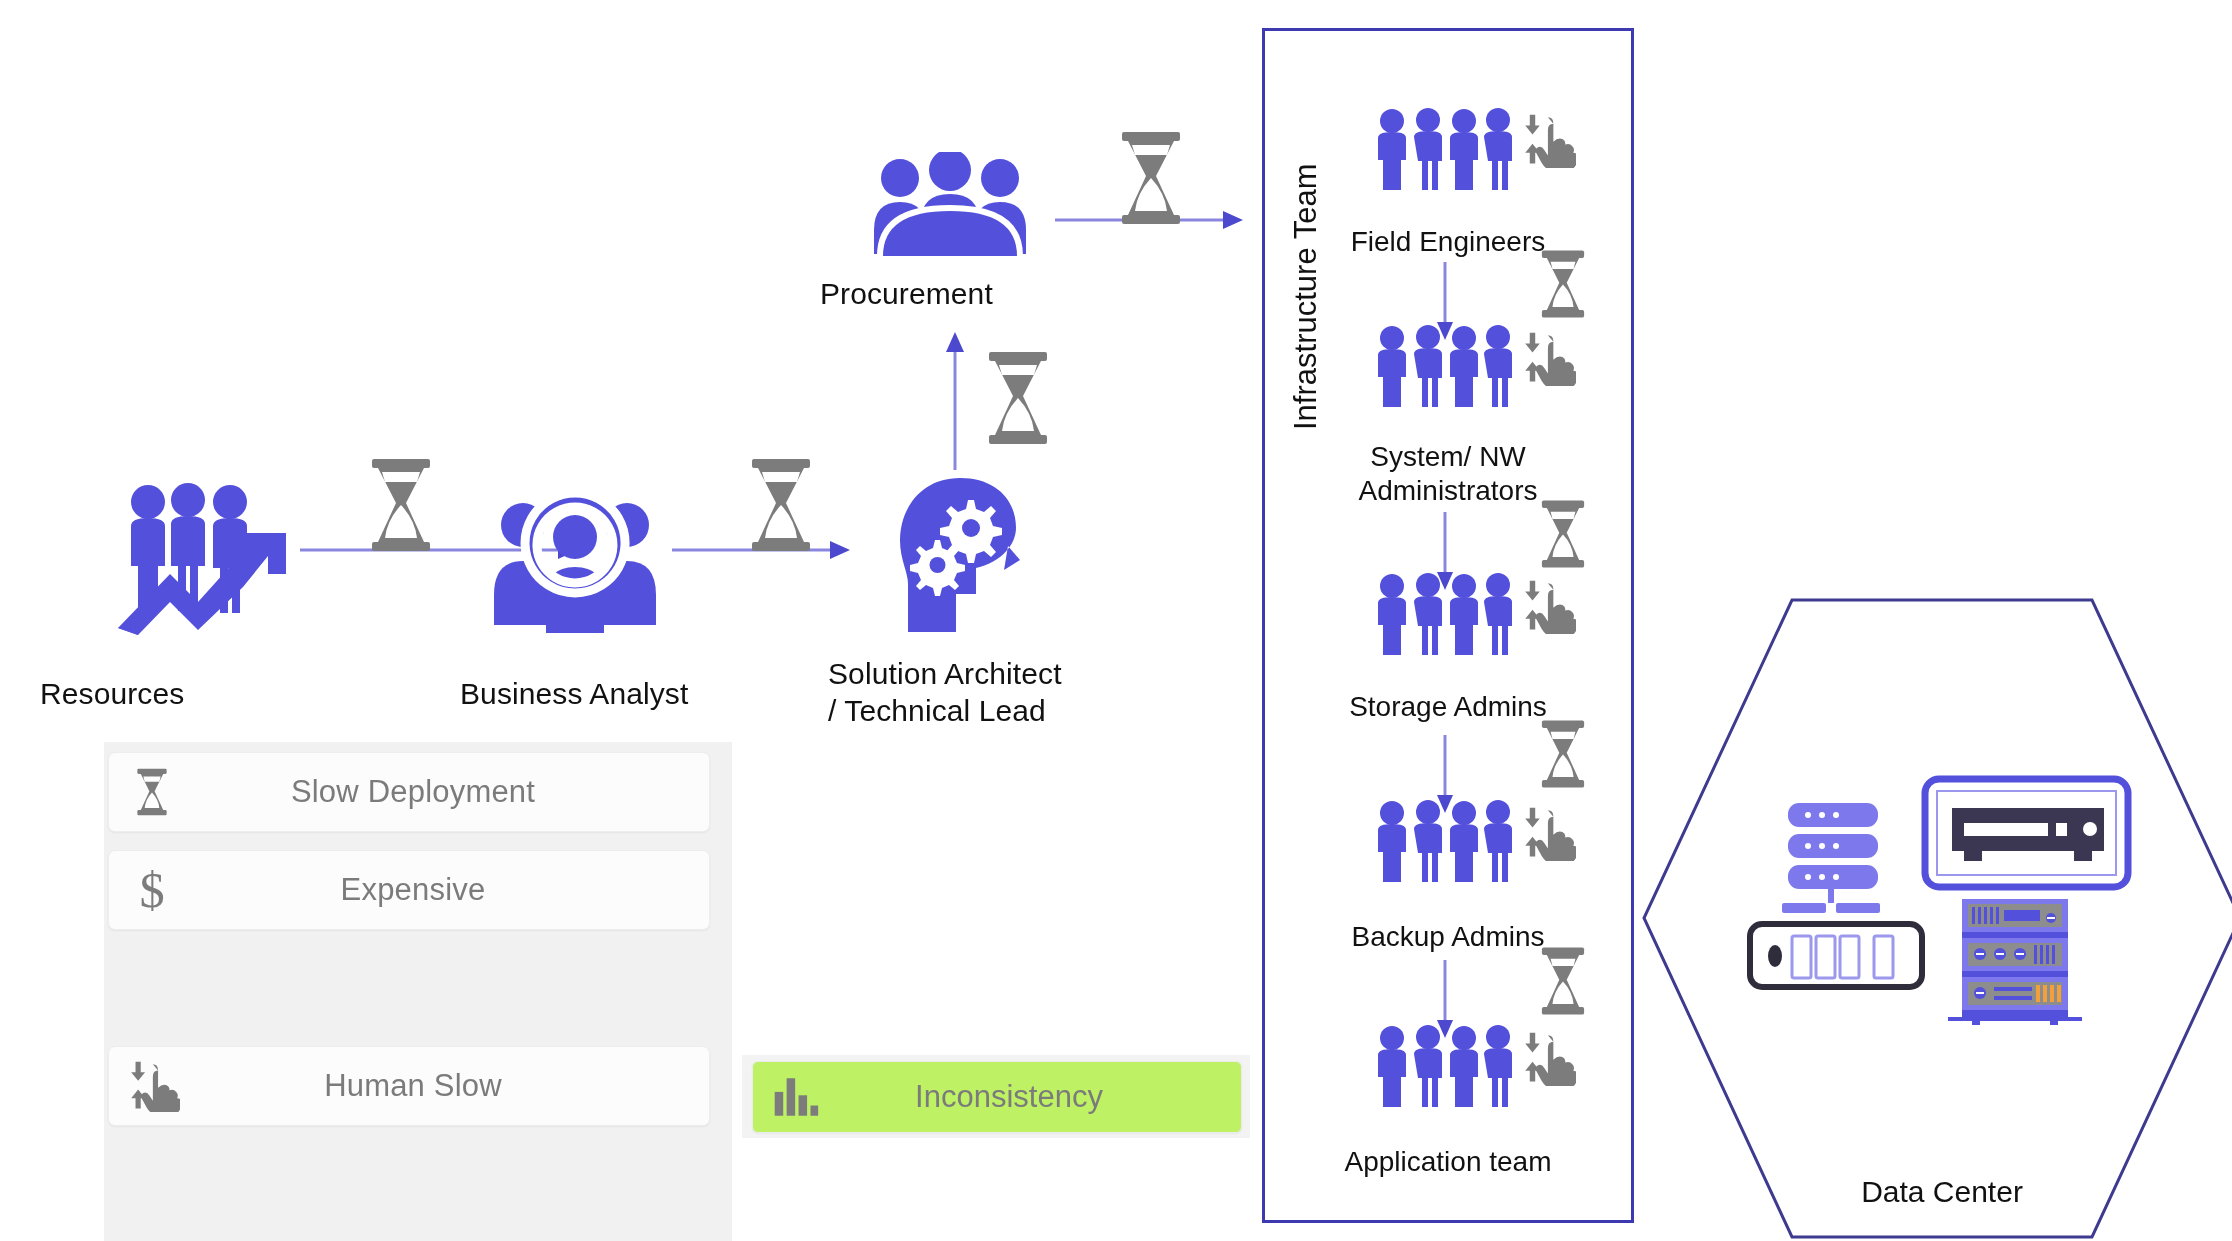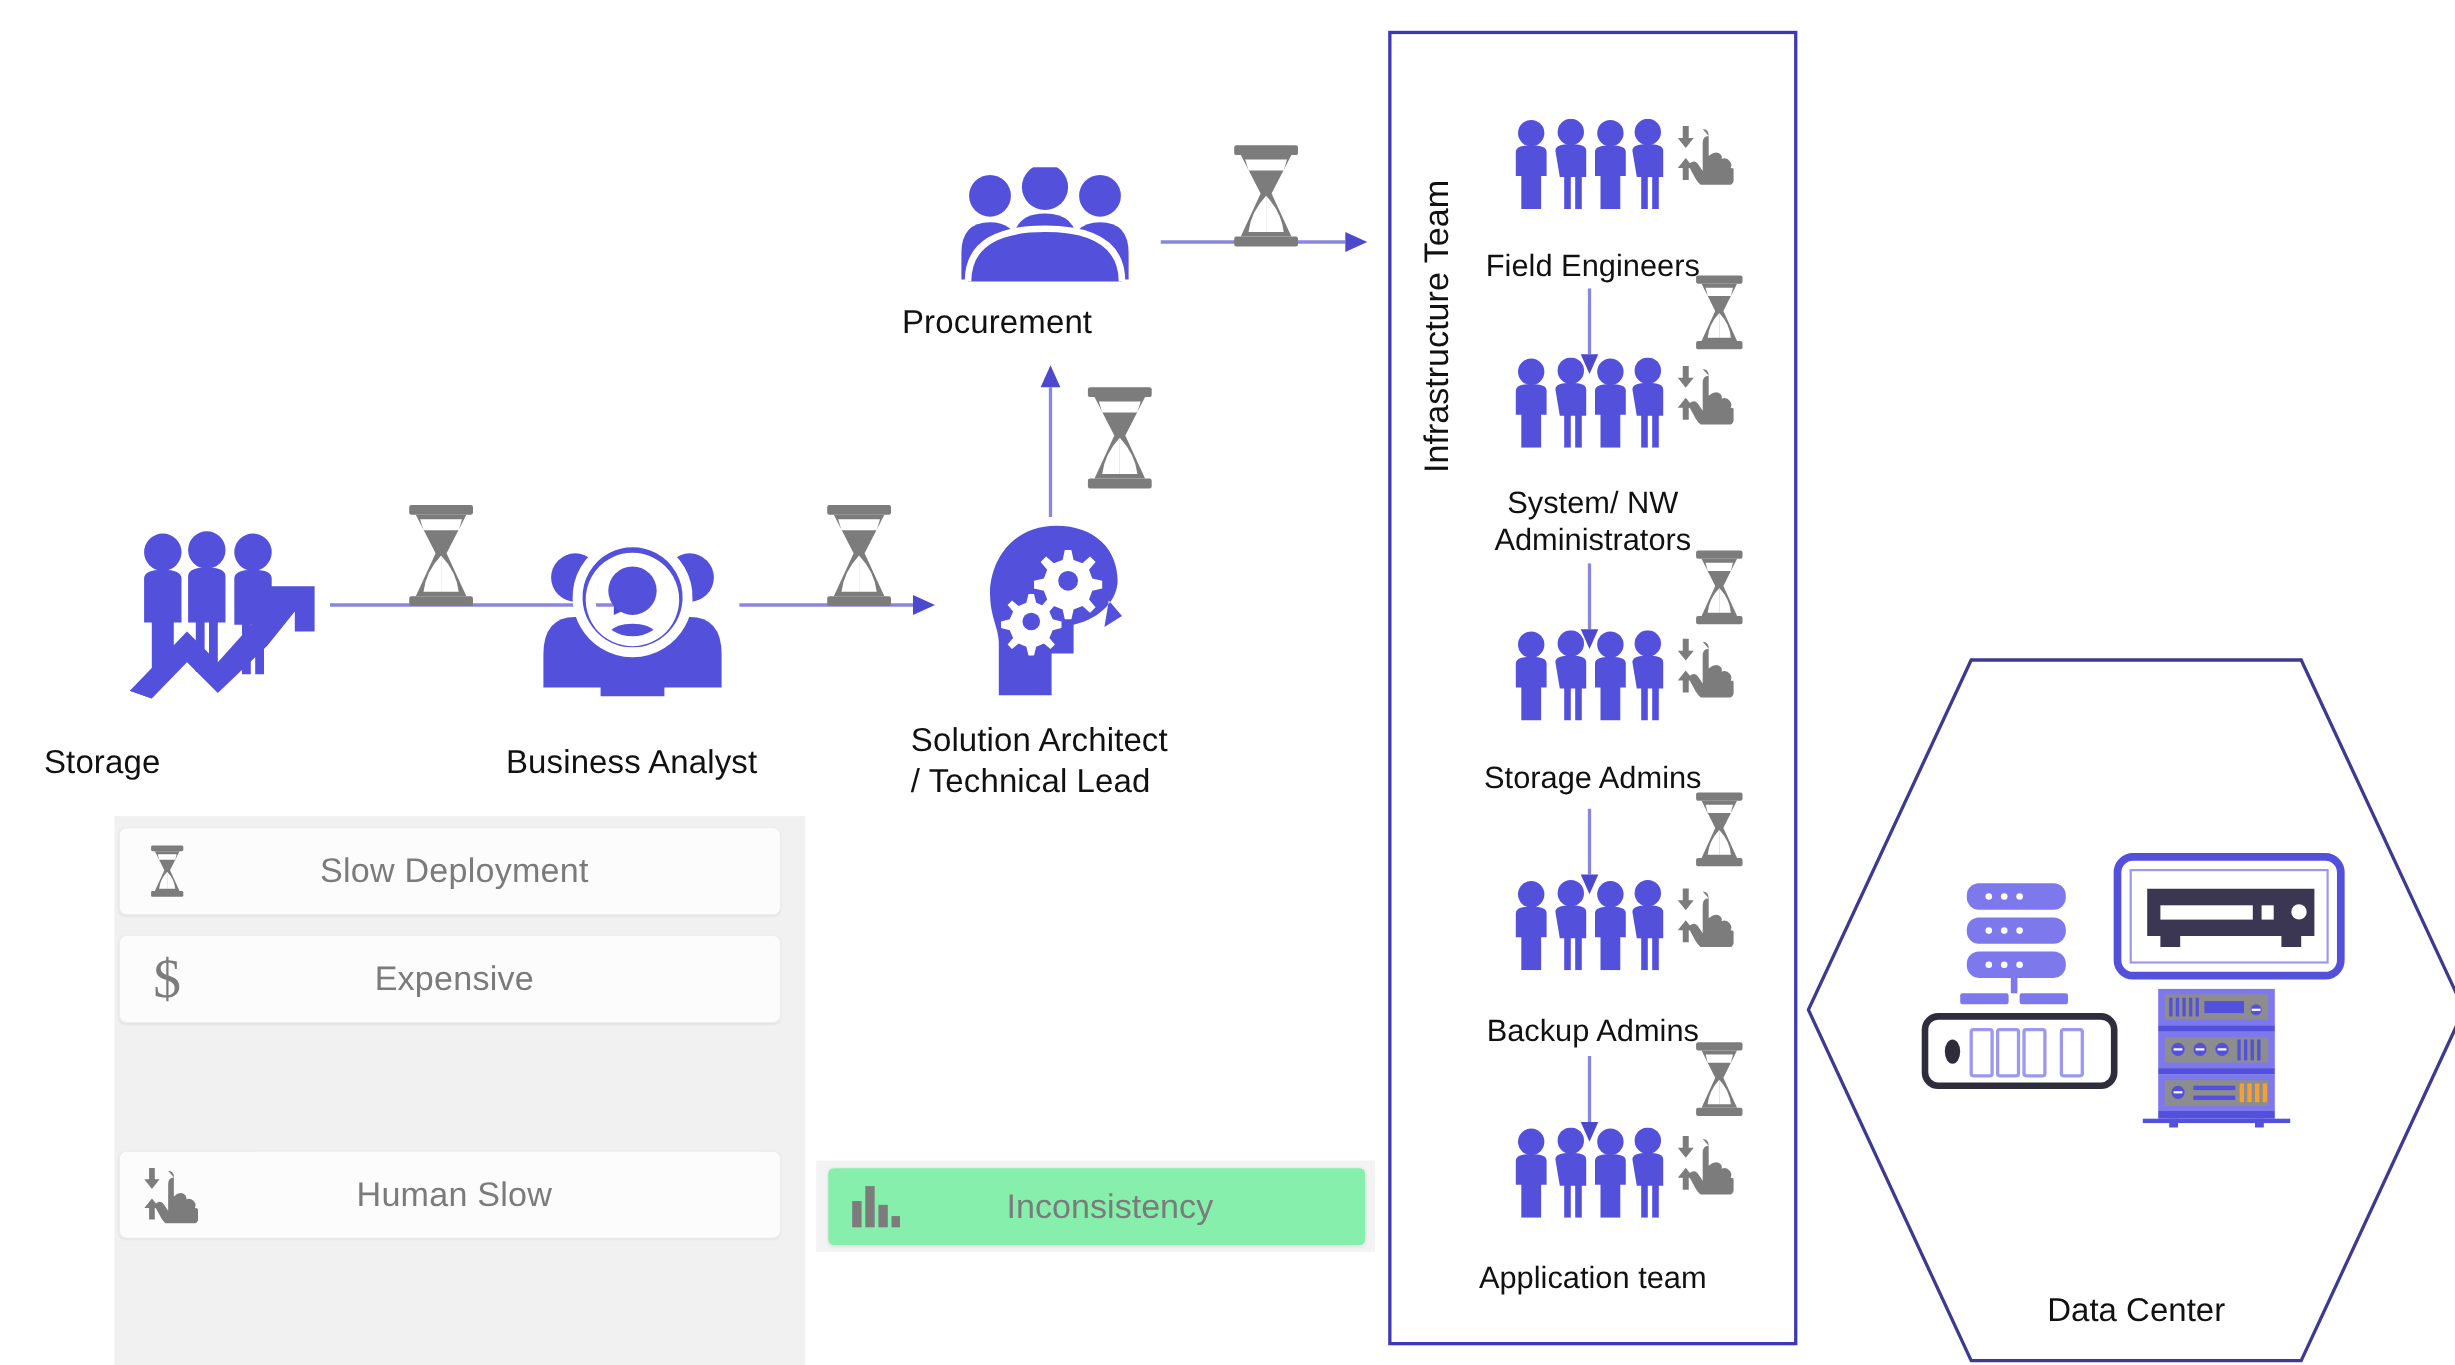--- a/index.html
+++ b/index.html
@@ -23,21 +23,21 @@
     display:flex;align-items:center;
   }
   .pain-card .pc-icon{width:86px;display:flex;align-items:center;justify-content:center;flex:none;}
   .pain-card .pc-text{
     flex:1;text-align:center;color:#7b7b7b;font-size:31px;
     padding-right:78px;letter-spacing:.2px;white-space:nowrap;
   }
   #incons-strip{left:742px;top:1055px;width:508px;height:83px;background:#f3f3f3;}
   #incons-card{
     position:absolute;left:10px;top:6px;width:488px;height:70px;
-    background:#86efac;border:1px solid #ececec;border-radius:6px;
+    background:#bef264;border:1px solid #ececec;border-radius:6px;
     box-shadow:0 1px 2px rgba(0,0,0,.05);
     display:flex;align-items:center;
   }
   #incons-card .pc-icon{width:86px;display:flex;align-items:center;justify-content:center;flex:none;}
   #incons-card .pc-text{flex:1;text-align:center;color:#7b7b7b;font-size:31px;padding-right:62px;white-space:nowrap;}
 
   
   #infra-panel{
     left:1262px;top:28px;width:372px;height:1195px;
     border:3px solid #3d39b0;background:#ffffff;box-sizing:border-box;
@@ -69,21 +69,21 @@
       <path d="M21 48 q0-8 17-8 q17 0 17 8 l0 40 l-7 0 l0 42 l-20 0 l0-42 l-7 0 z"></path>
       <circle cx="78" cy="22" r="17"></circle>
       <path d="M61 46 q0-8 17-8 q17 0 17 8 l0 42 l-7 0 l0 45 l-8 0 l0-45 l-4 0 l0 45 l-8 0 l0-45 l-7 0 z"></path>
       <circle cx="120" cy="24" r="17"></circle>
       <path d="M103 48 q0-8 17-8 q17 0 17 8 l0 42 l-7 0 l0 45 l-8 0 l0-45 l-4 0 l0 45 l-8 0 l0-45 l-7 0 z"></path>
       <path d="M8 150 L60 96 L88 124 L133 74 L133 55 L176 55 L176 96 L158 96 L158 78 L133 109 L88 152 L60 124 L28 157 Z"></path>
       <path d="M8 150 L28 157 L24 142 Z"></path>
     </g>
   </svg>
 </div>
-<div class="abs lbl" style="left:40px;top:675px;width:250px;">Storage</div>
+<div class="abs lbl" style="left:40px;top:675px;width:250px;">Resources</div>
 
 <div class="abs" style="left:300px;top:535px;width:280px;height:30px;">
   <svg class="fig" viewBox="0 0 280 30" width="280" height="30">
       <g>
     <line x1="0" y1="15" x2="258" y2="15" stroke="#8a86e0" stroke-width="3"></line>
     <polygon points="258,6 278,15 258,24" fill="#4d49cf"></polygon>
   </g>
     </svg>
 </div>
 <div class="abs" style="left:358px;top:455px;width:86px;height:100px;">

